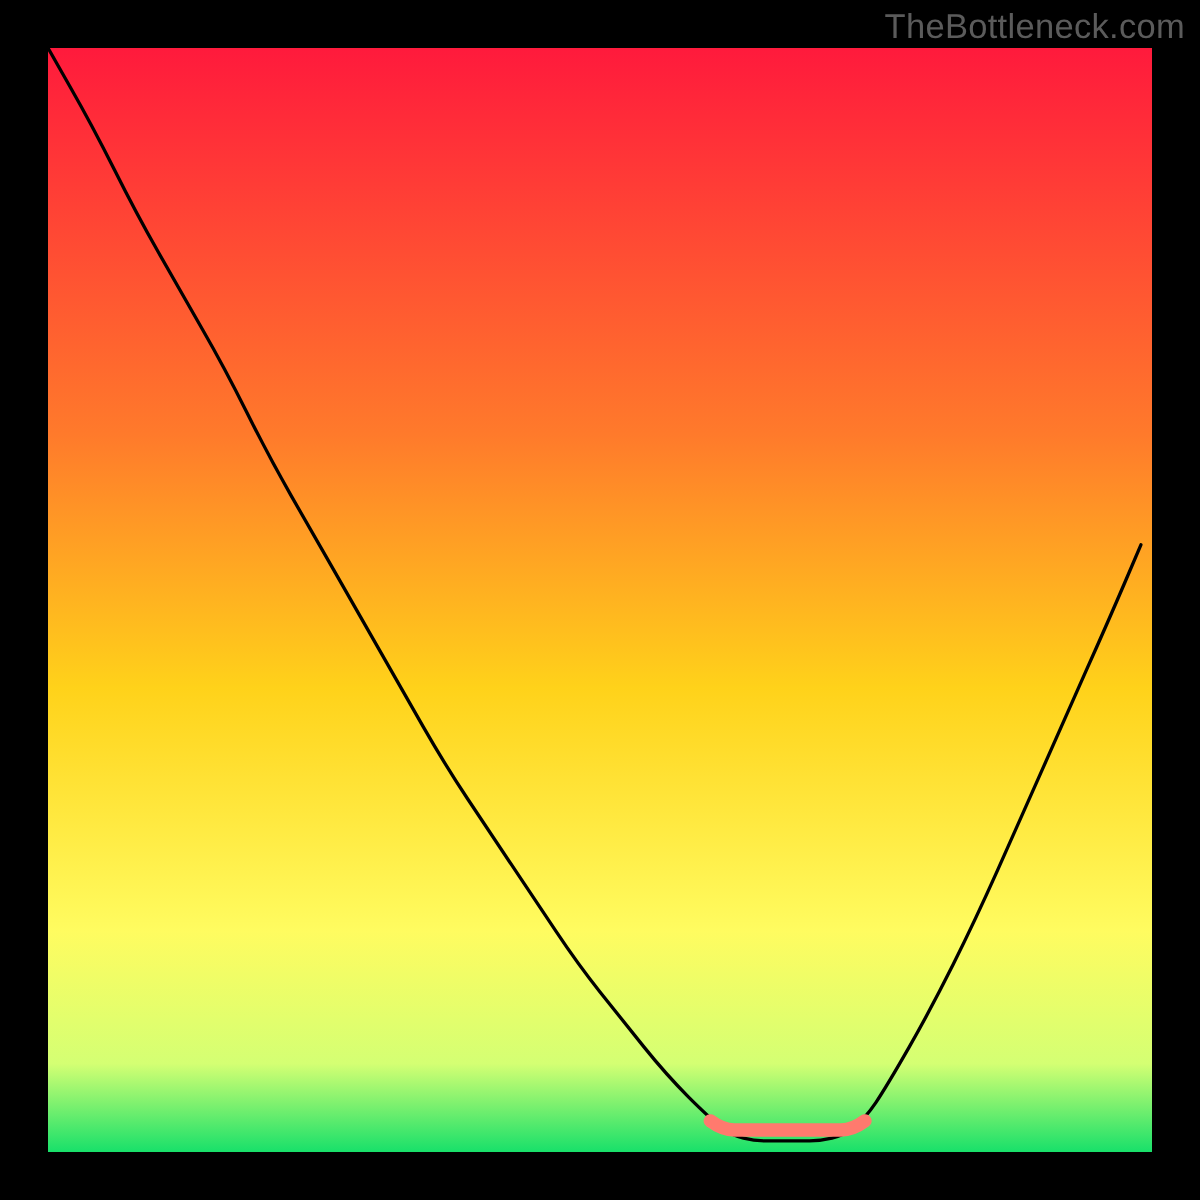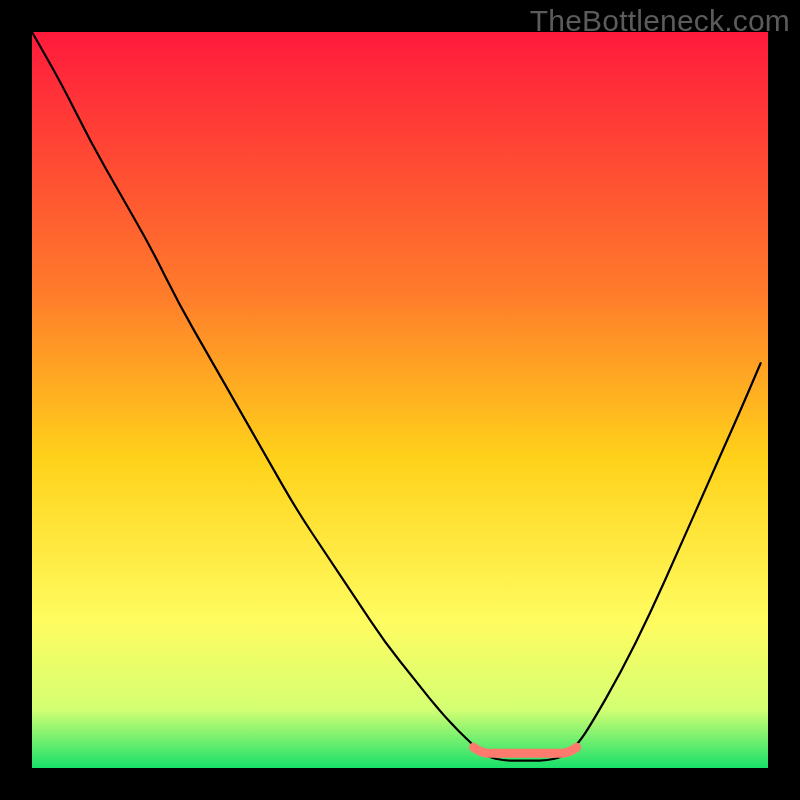--- a/index.html
+++ b/index.html
@@ -15,21 +15,21 @@
     position: relative;
     width: 800px;
     height: 800px;
     background: #000;
   }
   .watermark {
     position: absolute;
     top: 4px;
     right: 10px;
     color: #5b5b5b;
-    font-size: 30px;
+    font-size: 23px;
     font-weight: 500;
     letter-spacing: 0.2px;
     z-index: 10;
   }
   .plot-outer {
     position: absolute;
     left: 32px;
     top: 32px;
     width: 736px;
     height: 736px;

